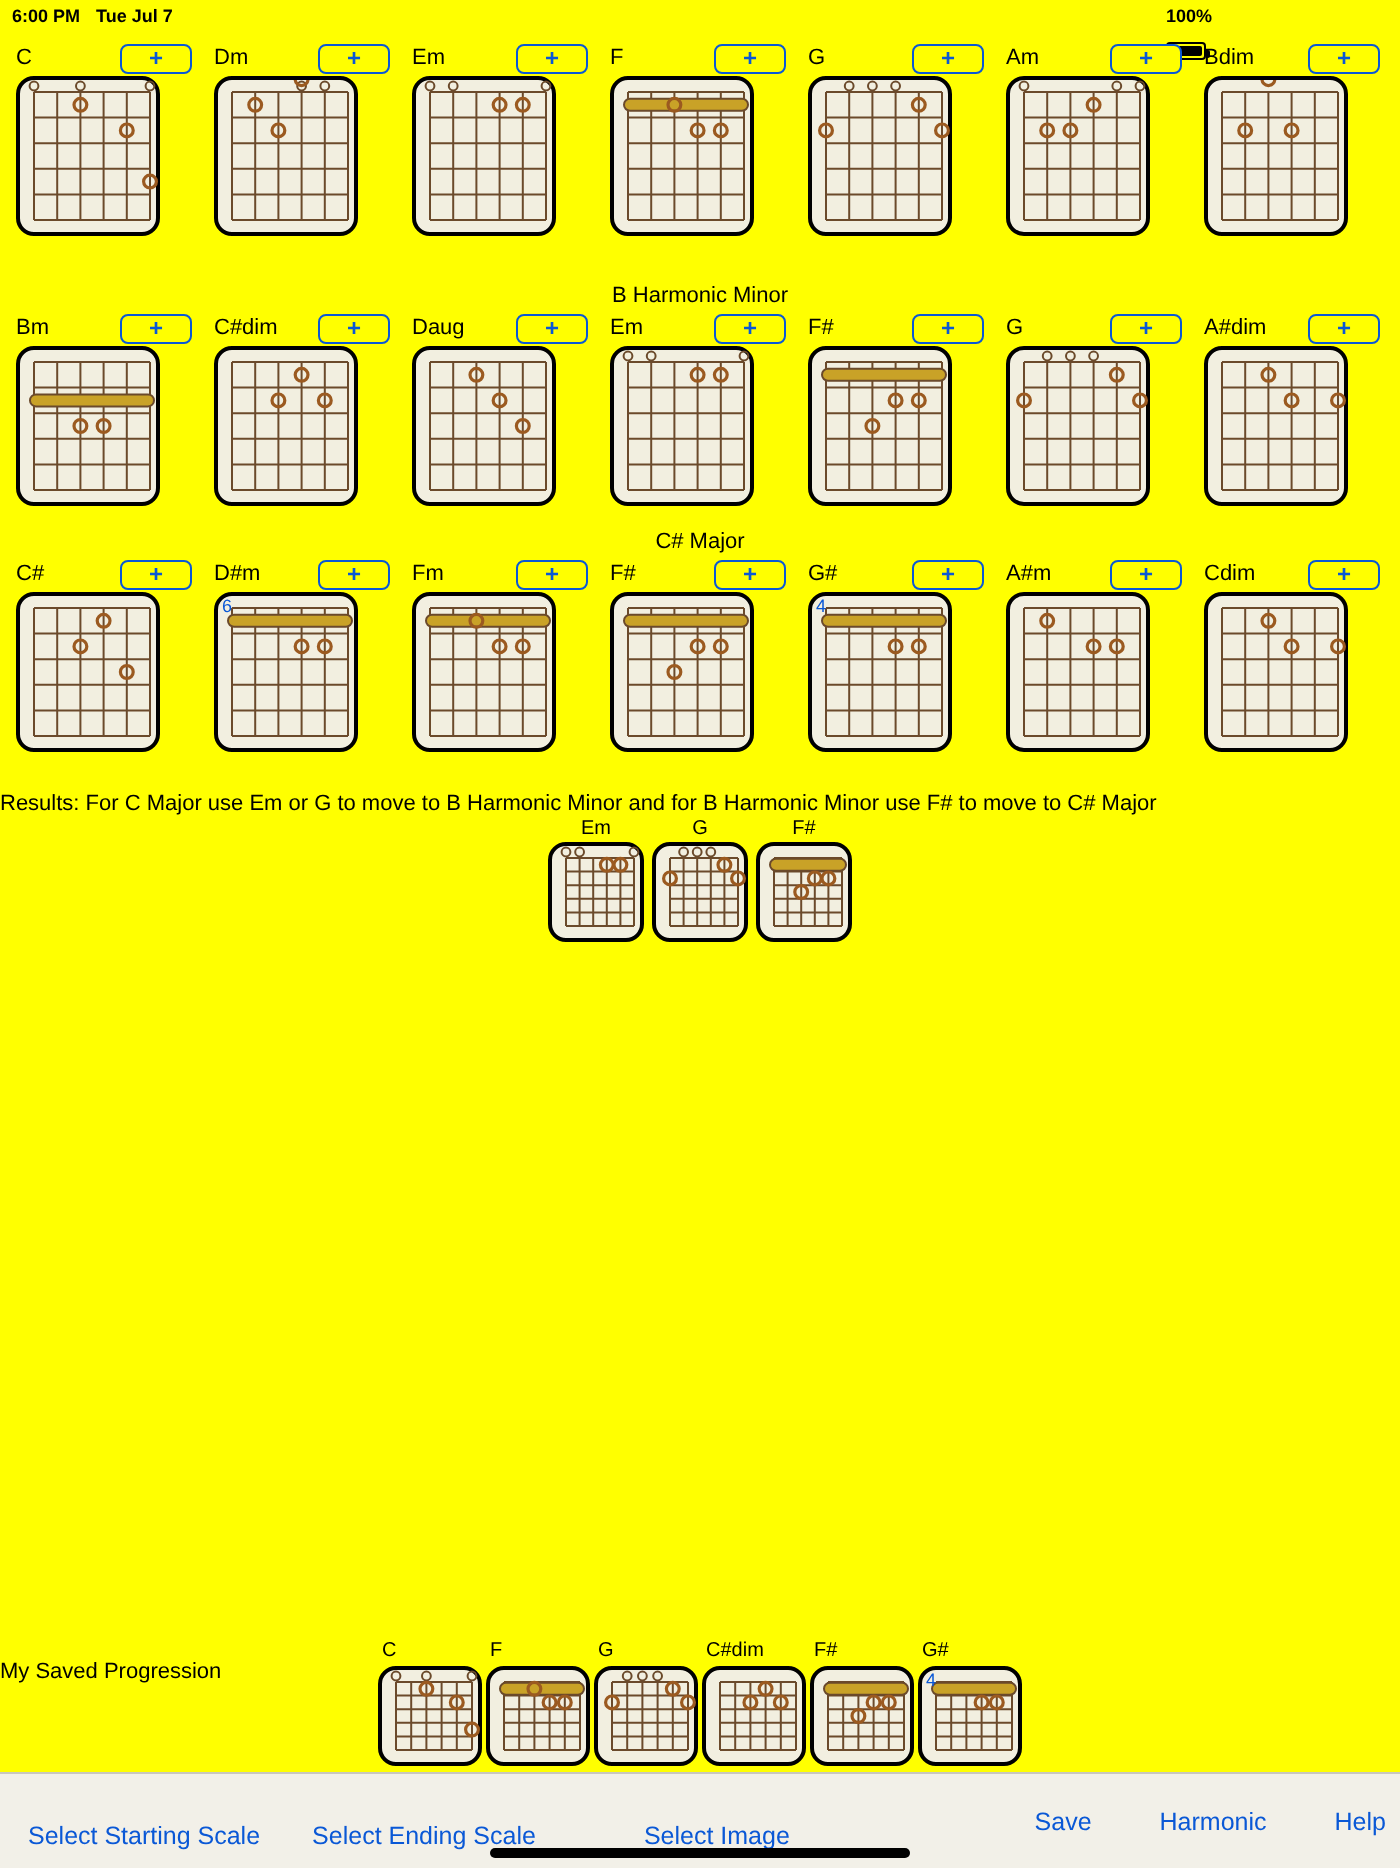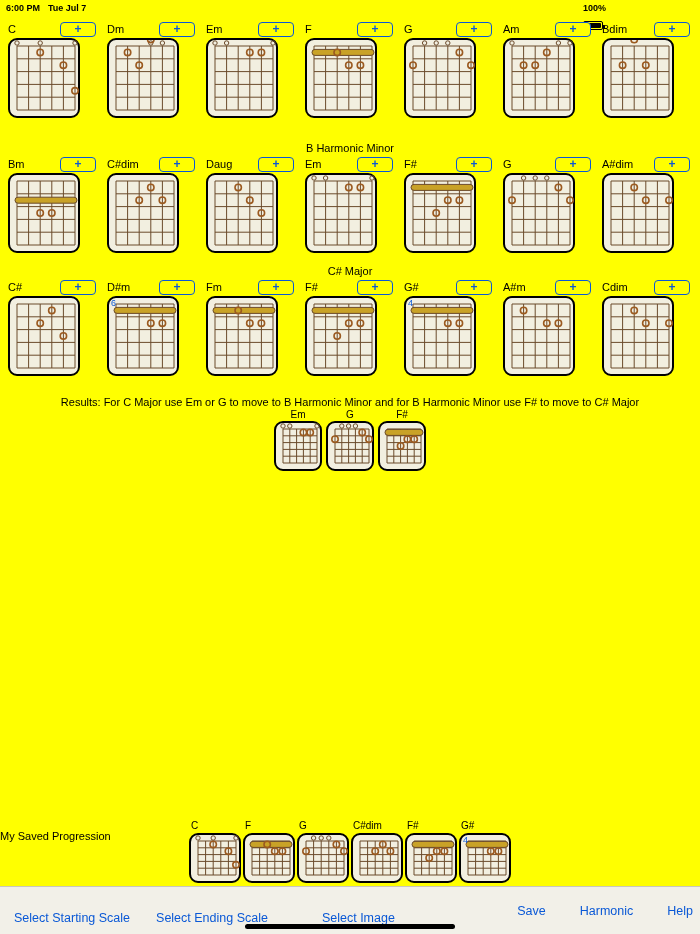--- a/index.html
+++ b/index.html
@@ -70,21 +70,21 @@
   }
   .fret svg { display: block; }
   .fretnum {
     position: absolute; left: 2px; top: 0px;
     font-size: 9px; color: #0a58d6;
   }
 
   
   .results-text {
     position: absolute; left: 0; width: 700px; top: 396px;
-    text-align: center; font-size: 11px; color: #000;
+    text-align: left; font-size: 11px; color: #000;
   }
   .results-row {
     position: absolute; left: 0; width: 700px; top: 408px;
     display: flex; justify-content: center; gap: 4px;
   }
   .small-cell { width: 48px; }
   .small-name {
     text-align: center; font-size: 10px; color: #000; height: 13px; line-height: 13px;
   }
 

